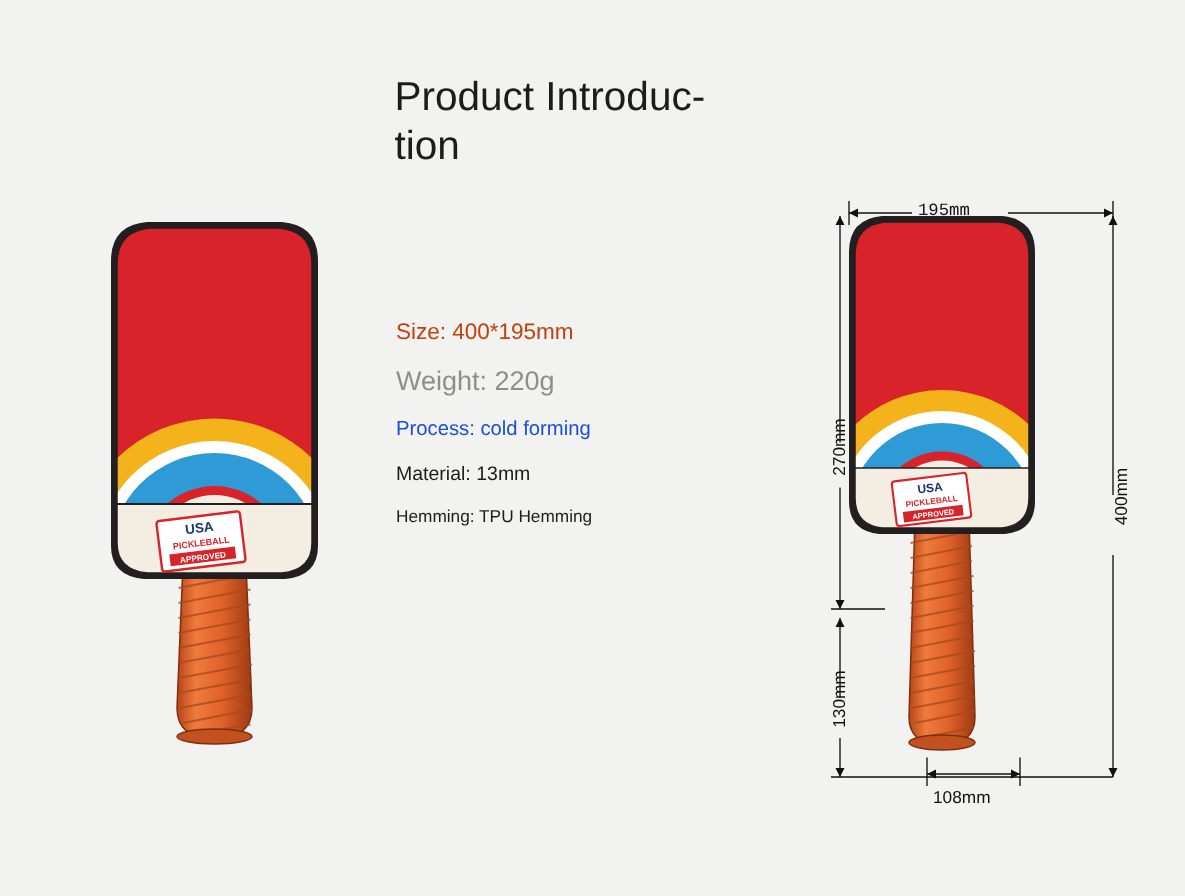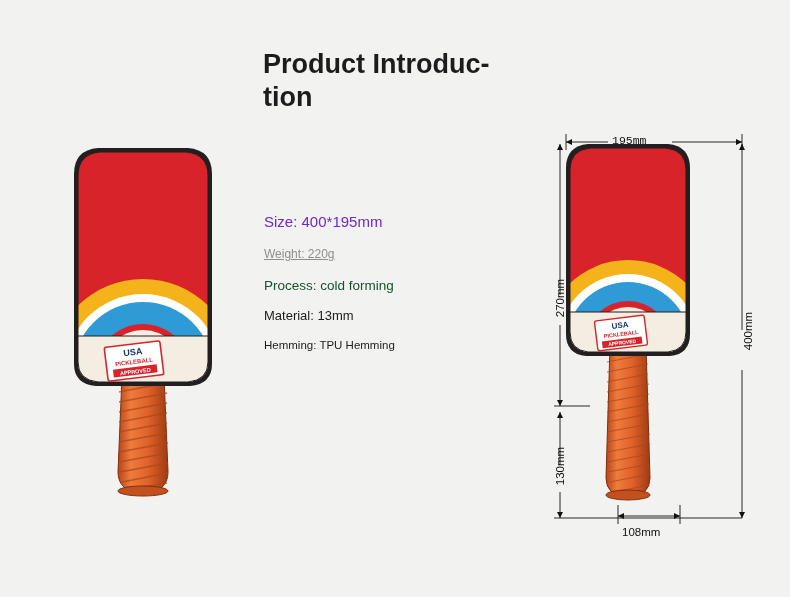--- a/index.html
+++ b/index.html
@@ -13,38 +13,38 @@
   .page{position:absolute;inset:0;}
 
   
   .title{
     position:absolute;
     left:263px; top:48px;
     width:270px;
     font-size:27px;
     line-height:33px;
     color:#1c1c1c;
-    font-weight:700;
+    font-weight:400;
     letter-spacing:0px;
   }
 
   
   .specs{
     position:absolute;
     left:264px; top:210px;
     width:230px;
   }
   .spec-row{
     margin-bottom:8px;
     white-space:nowrap;
   }
   .s0{font-size:15px;color:#1d1d1d;line-height:24px;}
-  .s1{font-size:15px;color:#6d28d9;line-height:24px;}
-  .s2{font-size:12px;color:#8e8e8e;line-height:24px;text-decoration:underline;}
-  .s3{font-size:13.5px;color:#14532d;line-height:23px;}
+  .s1{font-size:15px;color:#c2410c;line-height:24px;}
+  .s2{font-size:18px;color:#8e8e8e;line-height:24px;}
+  .s3{font-size:13.5px;color:#1d4ed8;line-height:23px;}
   .s4{font-size:13px;color:#9a9a9a;line-height:22px;}
   .s5{font-size:13px;color:#1d1d1d;line-height:22px;}
   .s6{font-size:11.5px;color:#1d1d1d;line-height:20px;}
 
   
   .paddle{position:absolute;}
   .paddle svg{display:block;}
 
   
   .dim-label{

